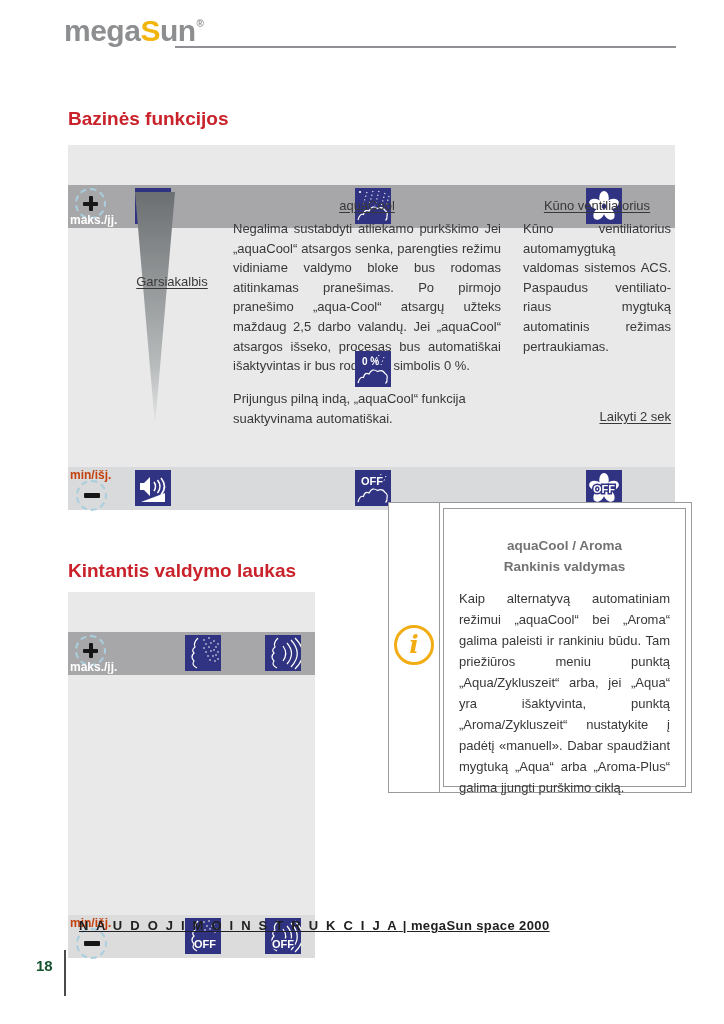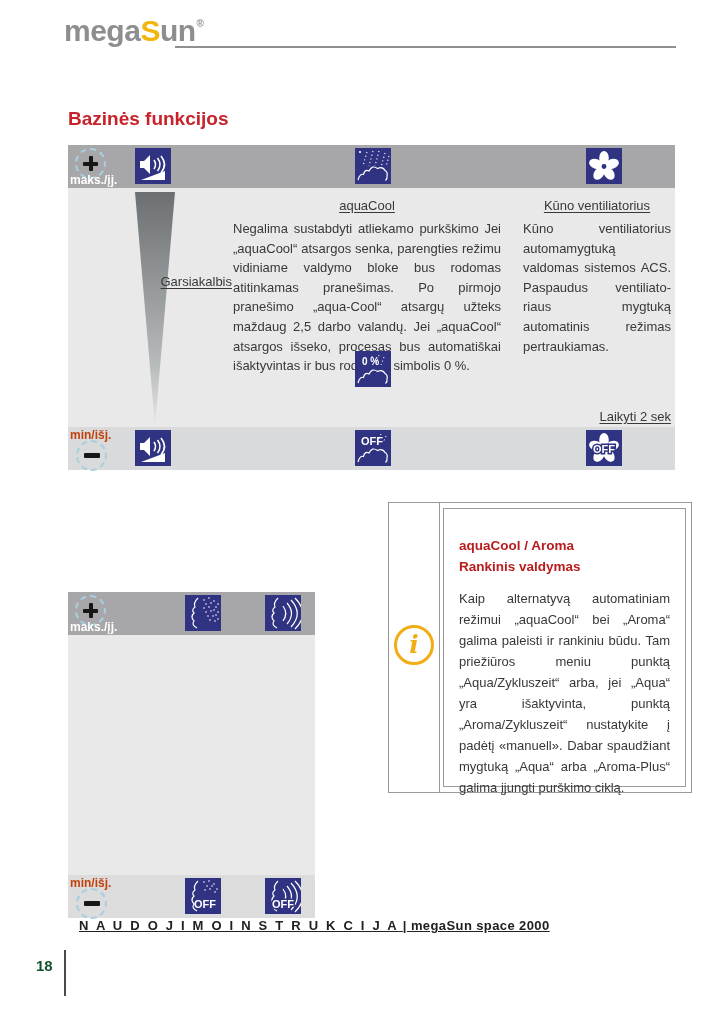--- a/index.html
+++ b/index.html
@@ -10,21 +10,21 @@
   .logo{position:absolute;left:64px;top:14px;font-size:30px;font-weight:bold;letter-spacing:-0.5px;color:#8d8e90;}
   .logo .s{color:#f2b50c;}
   .logo sup{font-size:10px;color:#8d8e90;vertical-align:14px;margin-left:1px;}
   .head-rule{position:absolute;left:175px;top:46px;width:501px;border-top:2px solid #8f9093;}
 
   
   .sec-title{position:absolute;left:68px;font-size:19px;font-weight:bold;color:#c9222a;}
 
   
   .panel{position:absolute;background:#e9e9ea;}
-  .bar{position:absolute;left:0;width:100%;height:43px;}
+  .bar{position:absolute;left:0;width:100%;height:43px;margin-top:40px;}
   .bar-top{top:0;background:#a7a7a9;}
   .panel-body{position:absolute;left:0;top:43px;width:100%;}
   .bar-bottom{background:#d9dadb;}
 
   .ctrl-btn{position:absolute;width:27px;height:27px;border:2px dashed #a9cede;border-radius:50%;}
   .ctrl-btn .barpx{position:absolute;background:#161616;border-radius:1px;}
   .plus .h{left:6px;top:11.5px;width:15px;height:4px;}
   .plus .v{left:11.5px;top:6px;width:4px;height:15px;}
   .minus .h{left:5.5px;top:11px;width:16px;height:4.5px;}
 
@@ -39,21 +39,21 @@
   .para{font-size:13px;line-height:19.6px;text-align:justify;}
 
   
   .infobox{position:absolute;left:388px;top:502px;width:302px;height:289px;border:1px solid #9a9a9a;background:#fff;}
   .infobox .leftcell{position:absolute;left:0;top:0;width:50px;height:100%;border-right:1px solid #9a9a9a;}
   .info-icon{position:absolute;left:5px;top:122px;width:34px;height:34px;border:3px solid #f3ad14;border-radius:50%;
              color:#f3ad14;font-family:"DejaVu Serif",serif;font-style:italic;font-weight:bold;
              font-size:25px;text-align:center;line-height:33px;}
   .infobox .textcell{position:absolute;left:54px;right:5px;top:5px;bottom:5px;border:1px solid #9a9a9a;
                      padding:26px 15px 0 15px;box-sizing:border-box;}
-  .ib-head{font-size:13.5px;font-weight:bold;text-align:left;line-height:21px;color:#b91c1c;}
+  .ib-head{font-size:13.5px;font-weight:bold;text-align:center;line-height:21px;color:#737373;}
   .ib-para{margin-top:11px;font-size:13px;line-height:21px;text-align:justify;color:#38383a;}
 
   
   .pagenum{position:absolute;left:36px;top:957px;font-size:15px;font-weight:bold;color:#14532d;}
   .foot-vline{position:absolute;left:64px;top:950px;width:2px;height:46px;background:#4a4a4a;}
   .foot-text{position:absolute;left:79px;top:918px;font-size:13px;font-weight:bold;color:#202022;white-space:nowrap;text-decoration:underline;}
   .foot-text .sp1{letter-spacing:2.2px;}
   .foot-text .sp2{letter-spacing:0.4px;}
 
   svg text{font-family:"Liberation Sans",sans-serif;}
@@ -163,37 +163,38 @@
       <svg class="ic" style="left:518px;top:3px;" viewBox="0 0 36 36">
           <rect width="36" height="36" fill="#303381"></rect>
           <use href="#g-fanpetals"></use>
         </svg>
     </div>
 
     <div class="panel-body" style="height:239px;">
       <svg style="position:absolute;left:67px;top:4px;" width="40" height="234">
         <polygon points="0,0 40,0 20,234" fill="url(#triGrad)"></polygon>
       </svg>
-      <div class="u-label" style="position:absolute;left:44px;top:86px;width:120px;text-align:right;">Garsiakalbis</div>
+      <div class="u-label" style="position:absolute;left:44px;top:86px;width:120px;text-align:center;">Garsiakalbis</div>
 
       <div style="position:absolute;left:165px;top:10px;width:268px;">
         <div class="col-head">aquaCool</div>
         <div class="para" style="margin-top:6px;">Negalima sustabdyti atliekamo purkškimo Jei „aquaCool“ atsargos senka, parengties režimu vidiniame valdymo bloke bus rodomas atitinkamas pranešimas.  Po pirmojo pranešimo „aqua-Cool“ atsargų užteks maždaug 2,5  darbo valandų. Jei „aquaCool“ atsargos išseko, procesas bus auto­matiškai išaktyvintas ir bus rodomas simbolis 0 %.</div>
       </div>
       <svg class="ic" style="left:287px;top:163px;" viewBox="0 0 36 36">
         <rect width="36" height="36" fill="#303381"></rect>
         <g stroke="#fff" stroke-width="1" stroke-dasharray="1.2,2.6" fill="none">
           <path d="M24,4 L21,13"></path>
             <path d="M29,6 L26,14"></path>
         </g>
         <circle cx="17" cy="6" r="0.8" fill="#fff"></circle>
           <circle cx="21" cy="10" r="0.8" fill="#fff"></circle>
         <text x="7" y="14" font-size="10" font-weight="bold" fill="#fff">0 %</text>
         <use href="#g-cloudface"></use>
       </svg>
+      <div style="position:absolute;left:165px;top:201px;width:274px;font-size:13px;line-height:19.6px;">Prijungus pilną indą, „aquaCool“ funkcija suaktyvi­nama automatiškai.</div>
 
       <div style="position:absolute;left:455px;top:10px;width:148px;">
         <div class="col-head">Kūno ventiliatorius</div>
         <div class="para" style="margin-top:6px;">Kūno ventiliatorius automa­mygtuką valdomas sistemos ACS. Paspaudus ventiliato­riaus mygtuką automatinis režimas pertraukiamas.</div>
       </div>
       <div class="u-label" style="position:absolute;left:455px;top:221px;width:148px;text-align:right;">Laikyti 2 sek</div>
     </div>
 
     <div class="bar bar-bottom" style="top:282px;">
       <div class="bar-label lbl-min">min/išj.</div>
@@ -214,20 +215,21 @@
       </svg>
       <svg class="ic" style="left:518px;top:3px;" viewBox="0 0 36 36">
         <rect width="36" height="36" fill="#303381"></rect>
         <use href="#g-fanpetals"></use>
         <text x="18" y="23" text-anchor="middle" font-size="11" font-weight="bold" fill="#303381" stroke="#303381" stroke-width="3">OFF</text>
         <text x="18" y="23" text-anchor="middle" font-size="11" font-weight="bold" fill="#fff">OFF</text>
       </svg>
     </div>
   </div>
 
+  <div class="sec-title" style="top:560px;">Kintantis valdymo laukas</div>
 
   <div class="panel" style="left:68px;top:592px;width:247px;height:326px;">
 
     <div class="bar bar-top">
       <div class="ctrl-btn plus" style="left:7px;top:3px;">
           <span class="barpx h"></span>
           <span class="barpx v"></span>
         </div>
       <div class="bar-label lbl-max">maks./įj.</div>
       <svg class="ic" style="left:117px;top:3px;" viewBox="0 0 36 36">

